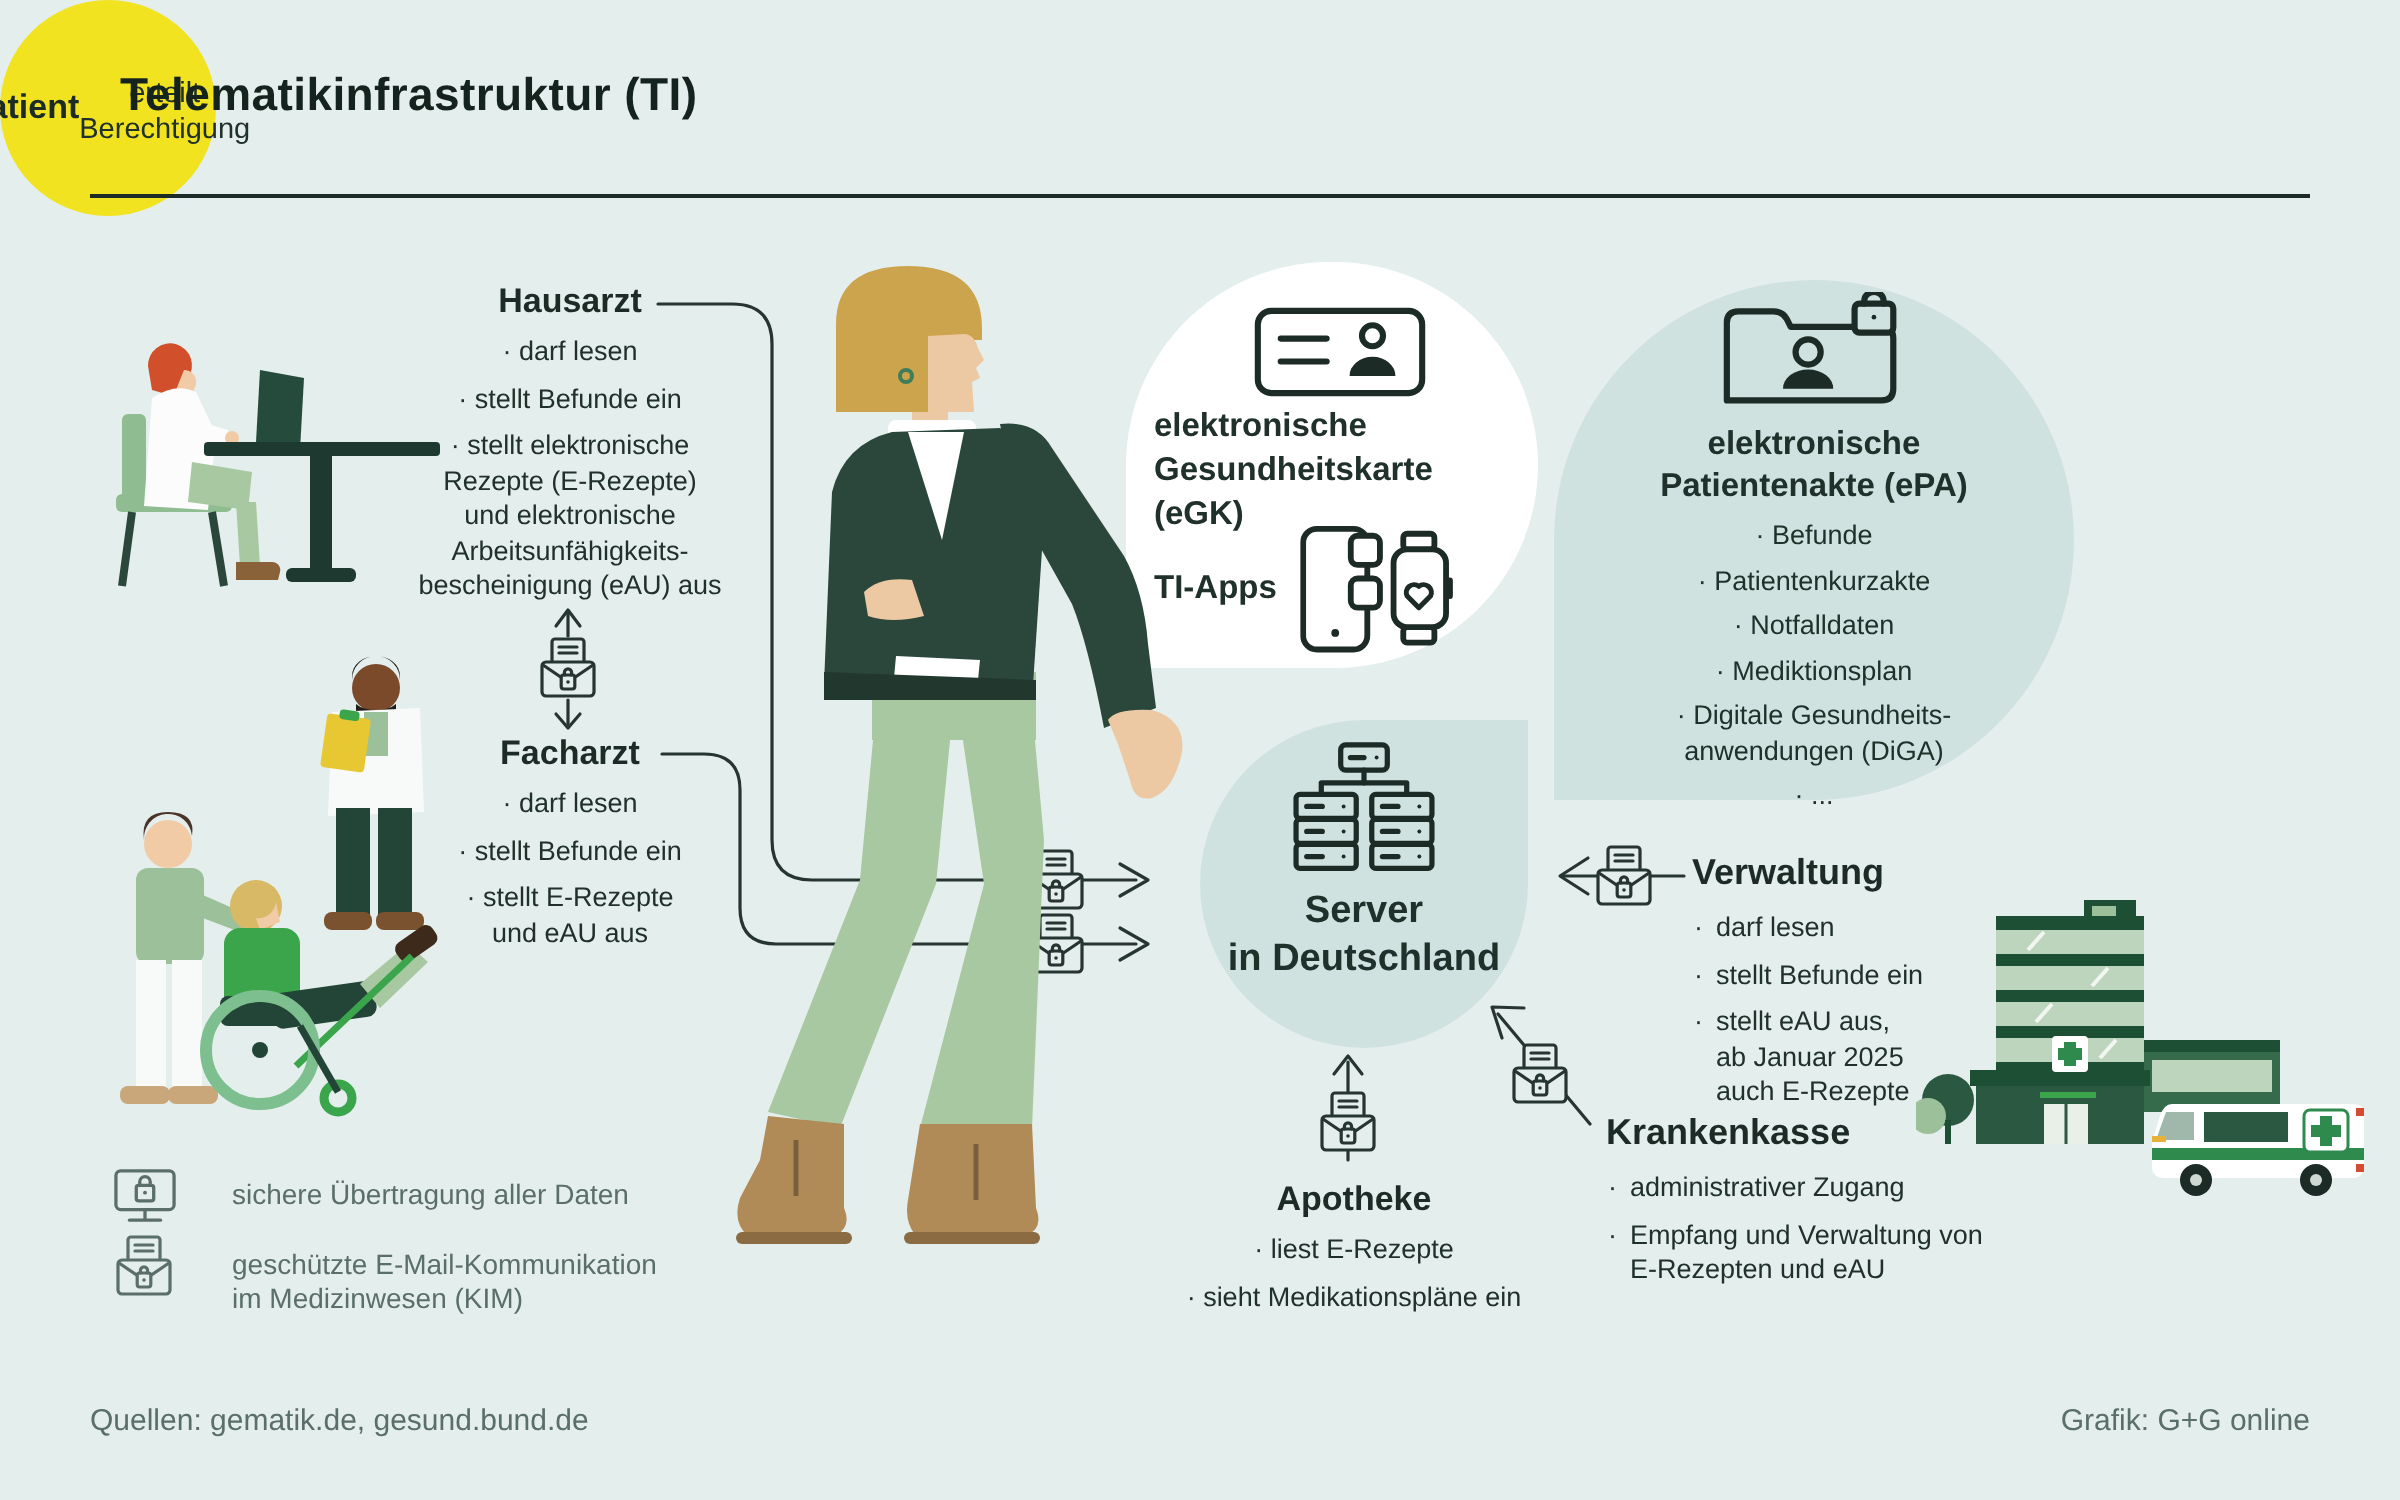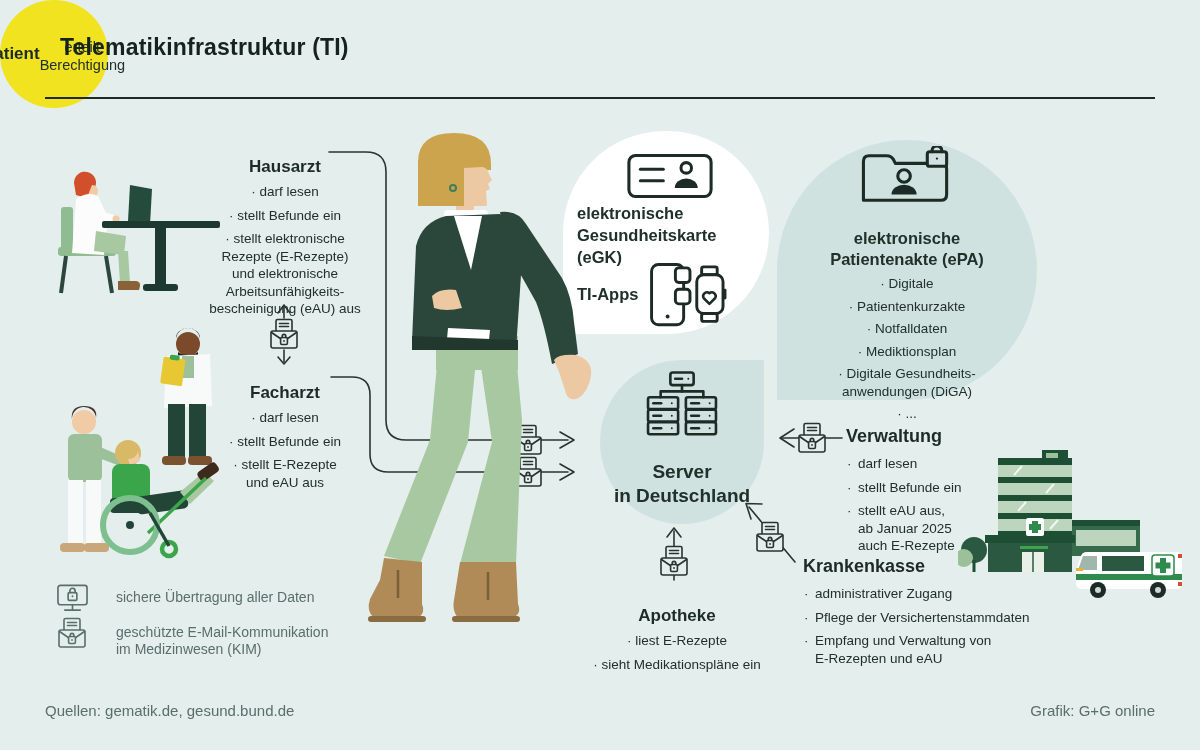--- a/index.html
+++ b/index.html
@@ -16,21 +16,21 @@
   #footer-right{right:45px;}
   
   .bubble{position:absolute;}
   #egk-bubble{left:563px;top:131px;width:206px;height:203px;background:#ffffff;border-radius:103px 103px 103px 0;}
   #epa-bubble{left:777px;top:140px;width:260px;height:260px;background:#d0e2df;border-radius:130px 130px 130px 0;}
   #server-bubble{left:600px;top:360px;width:164px;height:164px;background:#d0e2df;border-radius:82px 0 82px 82px;}
   
   .block{position:absolute;}
   .sec-title{font-size:17px;font-weight:bold;color:#1c2b26;}
   .bullets{font-size:13.5px;line-height:1.3;color:#20302b;}
-  .center{text-align:center;margin-top:16px;}
+  .center{text-align:center;}
   .center-bullet{white-space:pre-line;margin-top:6px;}
   .center-bullet::before{content:"· ";}
   .side-bullet{position:relative;padding-left:12px;white-space:pre-line;margin-top:6px;}
   .side-bullet::before{content:"·";position:absolute;left:1px;top:0;}
   #hausarzt-block{left:197px;top:141px;width:176px;}
   #facharzt-block{left:197px;top:367px;width:176px;}
   #pflege-block{left:197px;top:494px;width:190px;}
   #pflege-block .sec-title{font-size:18px;}
   #pflege-note{font-size:14px;line-height:1.35;margin-top:8px;}
   
@@ -416,21 +416,21 @@
   <svg class="icon-abs" id="egk-apps-icon" width="78" height="70" viewBox="0 0 80 72">
       <use href="#sym-phone-watch"></use>
     </svg>
 
   <svg class="icon-abs" id="epa-folder-icon" width="102" height="60" viewBox="0 0 104 62">
       <use href="#sym-folder"></use>
     </svg>
   <div class="abs center ml" id="epa-title">elektronische
 Patientenakte (ePA)</div>
   <div class="abs center bullets" id="epa-bullets">
-    <div class="center-bullet">Digitale</div>
+    <div class="center-bullet">Befunde</div>
     <div class="center-bullet">Patientenkurzakte</div>
     <div class="center-bullet">Notfalldaten</div>
     <div class="center-bullet">Mediktionsplan</div>
     <div class="center-bullet">Digitale Gesundheits-
 anwendungen (DiGA)</div>
     <div class="center-bullet">...</div>
   </div>
 
   <svg class="icon-abs" id="server-icon" width="76" height="66" viewBox="0 0 78 68">
       <use href="#sym-server"></use>
@@ -446,21 +446,20 @@
       <div class="side-bullet">stellt eAU aus,
 ab Januar 2025
 auch E-Rezepte</div>
     </div>
   </div>
 
   <div class="block" id="krankenkasse-block">
     <div class="sec-title">Krankenkasse</div>
     <div class="bullets blk-gap">
       <div class="side-bullet">administrativer Zugang</div>
-      <div class="side-bullet">Pflege der Versichertenstammdaten</div>
       <div class="side-bullet">Empfang und Verwaltung von
 E-Rezepten und eAU</div>
     </div>
   </div>
 
   <div class="block center" id="apotheke-block">
     <div class="sec-title">Apotheke</div>
     <div class="bullets">
       <div class="center-bullet">liest E-Rezepte</div>
       <div class="center-bullet">sieht Medikationspläne ein</div>

